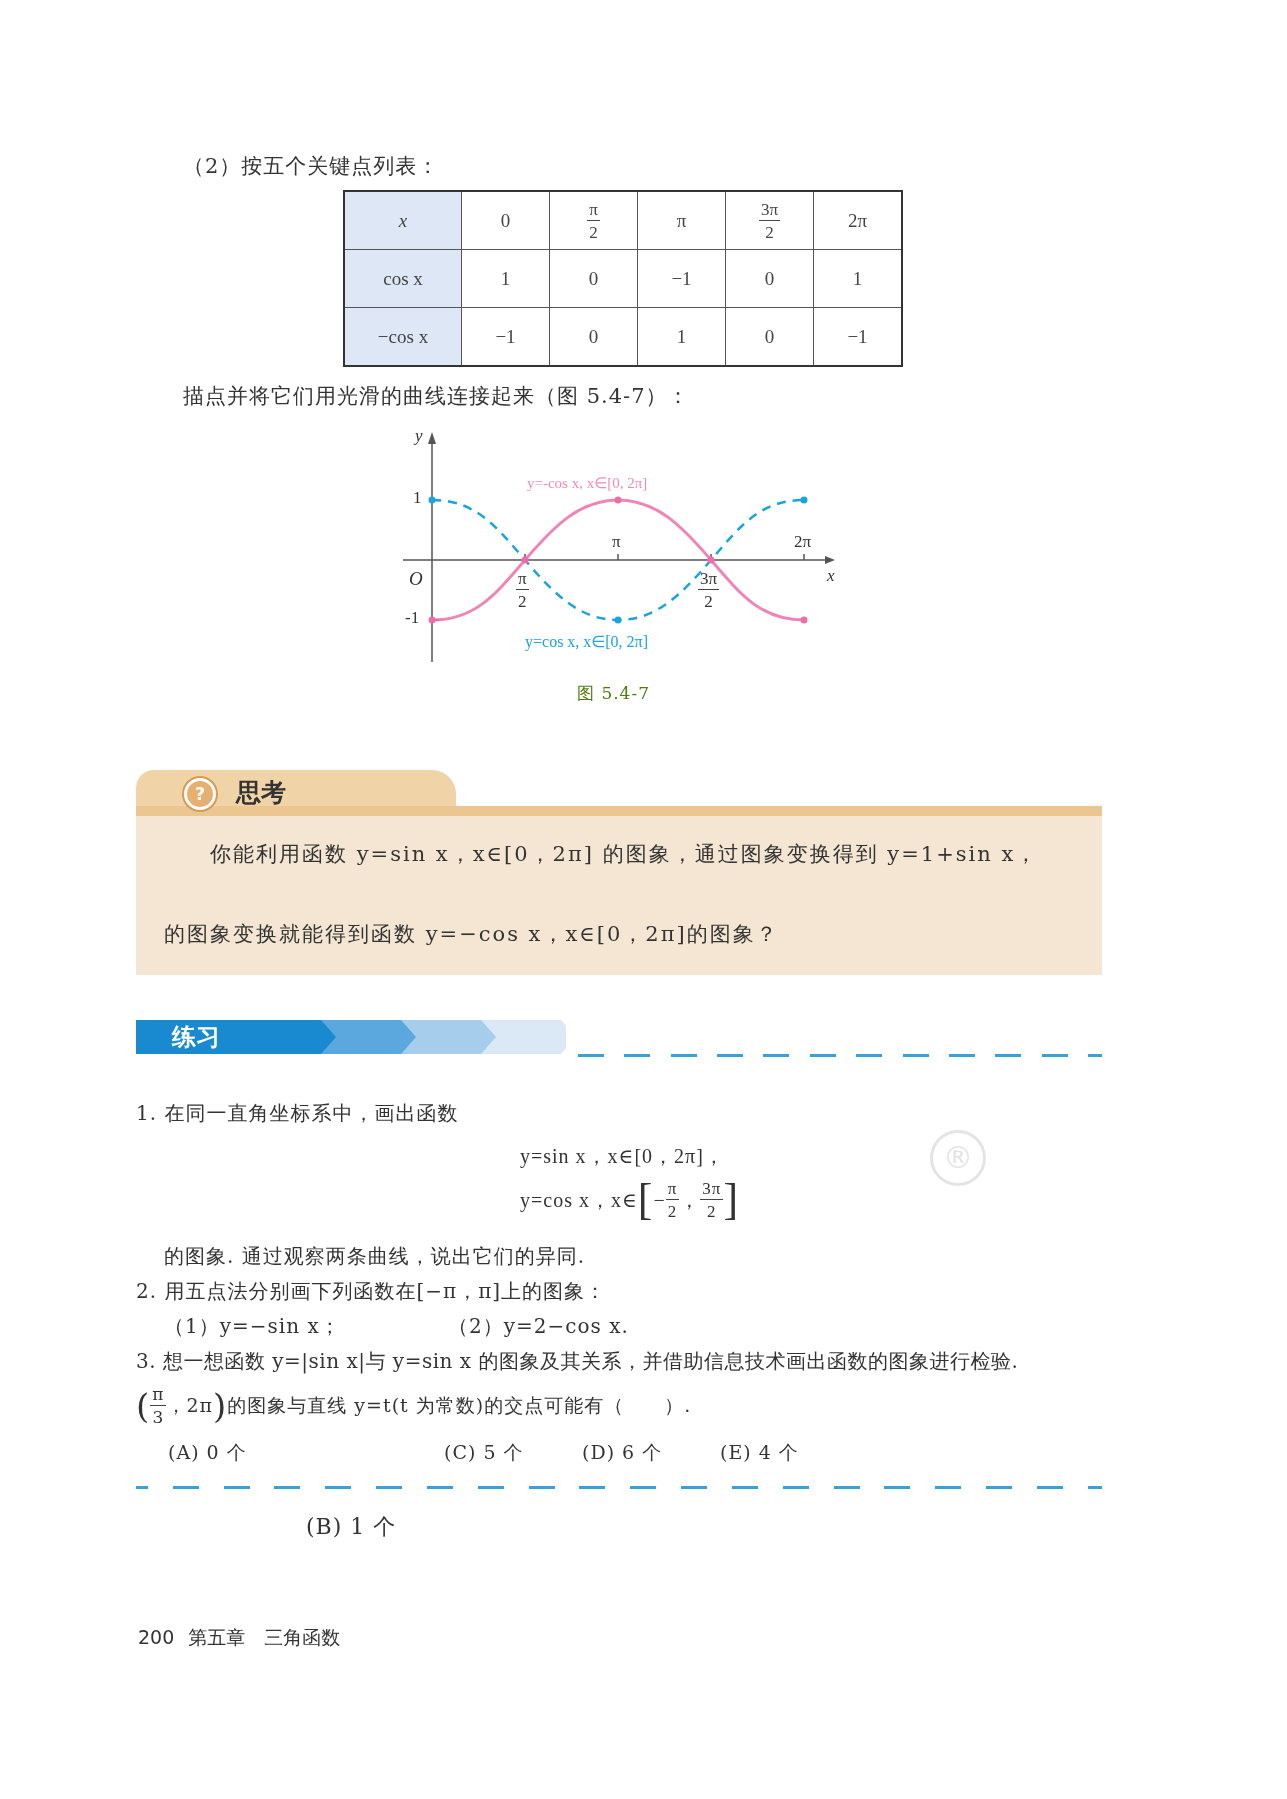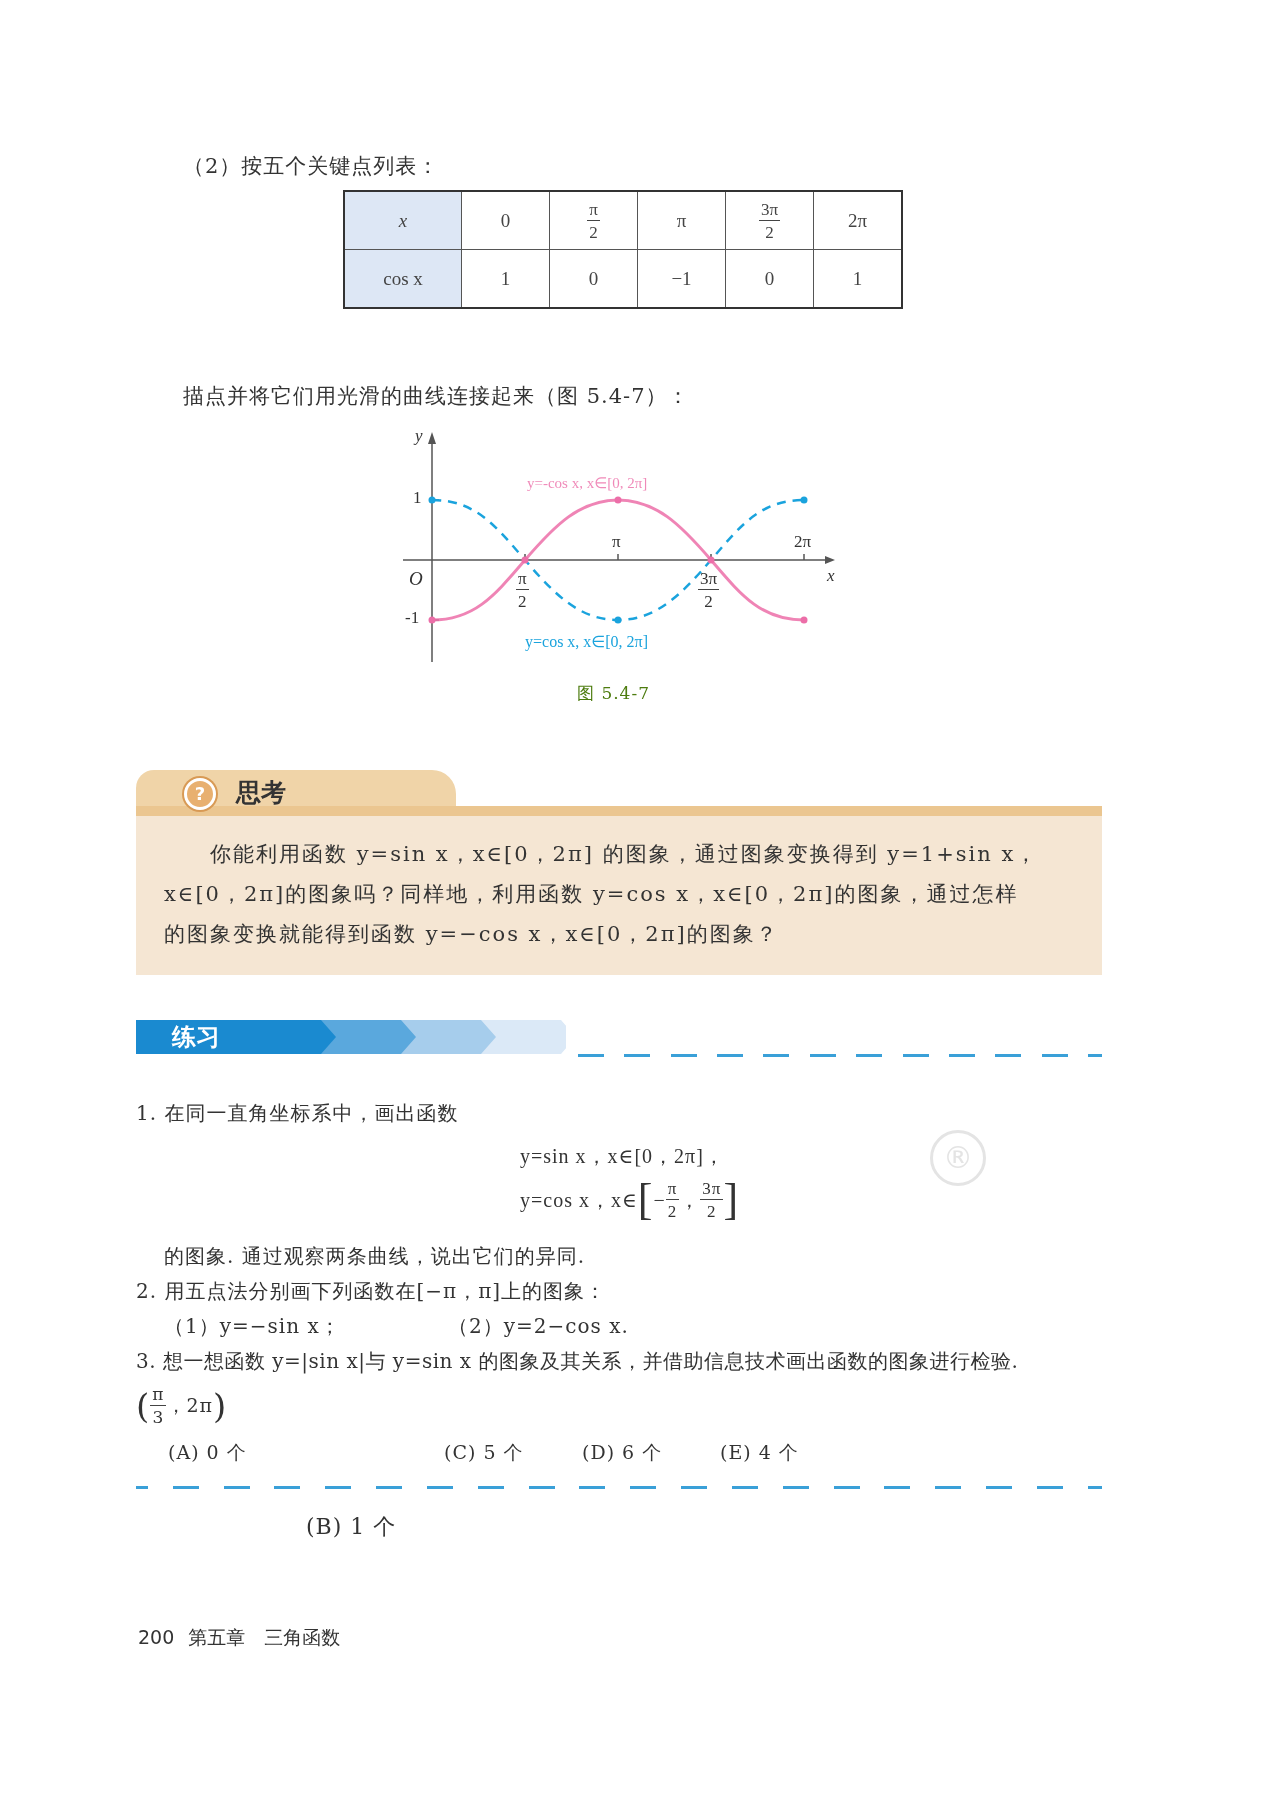--- a/index.html
+++ b/index.html
@@ -74,20 +74,28 @@
           </span></td>
     <td class="val">2π</td>
   </tr>
   <tr>
     <td class="head">cos x</td>
     <td class="val">1</td>
     <td class="val">0</td>
     <td class="val">−1</td>
     <td class="val">0</td>
     <td class="val">1</td>
+  </tr>
+  <tr>
+    <td class="head">−cos x</td>
+    <td class="val">−1</td>
+    <td class="val">0</td>
+    <td class="val">1</td>
+    <td class="val">0</td>
+    <td class="val">−1</td>
   </tr>
 </tbody>
   </table>
 
 <div class="abs txt" style="left:183px; top:382px;">描点并将它们用光滑的曲线连接起来（图 5.4-7）：</div>
 
 <div class="chart">
   <svg width="460" height="240" viewBox="0 0 460 240">
 
     <g stroke="#555" stroke-width="1.5" fill="none">
@@ -142,21 +150,20 @@
 </div>
 <div class="abs" style="left:577px; top:682px; font-size:17px; color:#4d7c0f; letter-spacing:1px;">图 5.4-7</div>
 
 <div class="think">
   <div class="think-tab"></div>
   <div class="think-bar"></div>
   <div class="think-body"></div>
   <div class="think-icon">?</div>
   <div class="think-title">思考</div>
   <div class="think-line" style="left:74px; top:70px;">你能利用函数 y=sin x，x∈[0，2π] 的图象，通过图象变换得到 y=1+sin x，</div>
-  <div class="think-line" style="top:110px;">x∈[0，2π]的图象吗？同样地，利用函数 y=cos x，x∈[0，2π]的图象，通过怎样</div>
   <div class="think-line" style="top:150px;">的图象变换就能得到函数 y=−cos x，x∈[0，2π]的图象？</div>
 </div>
 
 <div class="prac">
   <svg class="chev" width="430" height="34" viewBox="0 0 430 34" style="left:0;">
     <polygon points="305,0 425,0 440,17 425,34 305,34 320,17" fill="#dbe9f7"></polygon>
     <polygon points="225,0 345,0 360,17 345,34 225,34 240,17" fill="#a6cdec"></polygon>
     <polygon points="145,0 265,0 280,17 265,34 145,34 160,17" fill="#5aa8dd"></polygon>
     <polygon points="0,0 185,0 200,17 185,34 0,34" fill="#1a8ad0"></polygon>
   </svg>
@@ -205,20 +212,21 @@
 <div class="abs txt" style="left:136px; top:1348px; font-size:20px; letter-spacing:0.5px;">3. 想一想函数 y=|sin x|与 y=sin x 的图象及其关系，并借助信息技术画出函数的图象进行检验.</div>
 
 <div class="abs txt" style="left:136px; top:1386px; font-size:19px; display:flex; align-items:center;">
   <span style="font-size:34px; line-height:1;">(</span>
   <span class="frac">
       <span class="num">π</span>
       <span class="den">3</span>
     </span>
   <span>，2π</span>
   <span style="font-size:34px; line-height:1;">)</span>
+  <span>的图象与直线 y=t(t 为常数)的交点可能有（　　）.</span>
 </div>
 <div class="abs txt" style="left:168px; top:1440px; font-size:19px;">(A) 0 个</div>
 <div class="abs txt" style="left:306px; top:1512px; font-size:22px;">(B) 1 个</div>
 <div class="abs txt" style="left:444px; top:1440px; font-size:19px;">(C) 5 个</div>
 <div class="abs txt" style="left:582px; top:1440px; font-size:19px;">(D) 6 个</div>
 <div class="abs txt" style="left:720px; top:1440px; font-size:19px;">(E) 4 个</div>
 
 <div class="dash-row" style="left:136px; top:1486px; width:966px; justify-content:space-between;">
   <span style="width:12px"></span>
     <span style="width:26px"></span>

